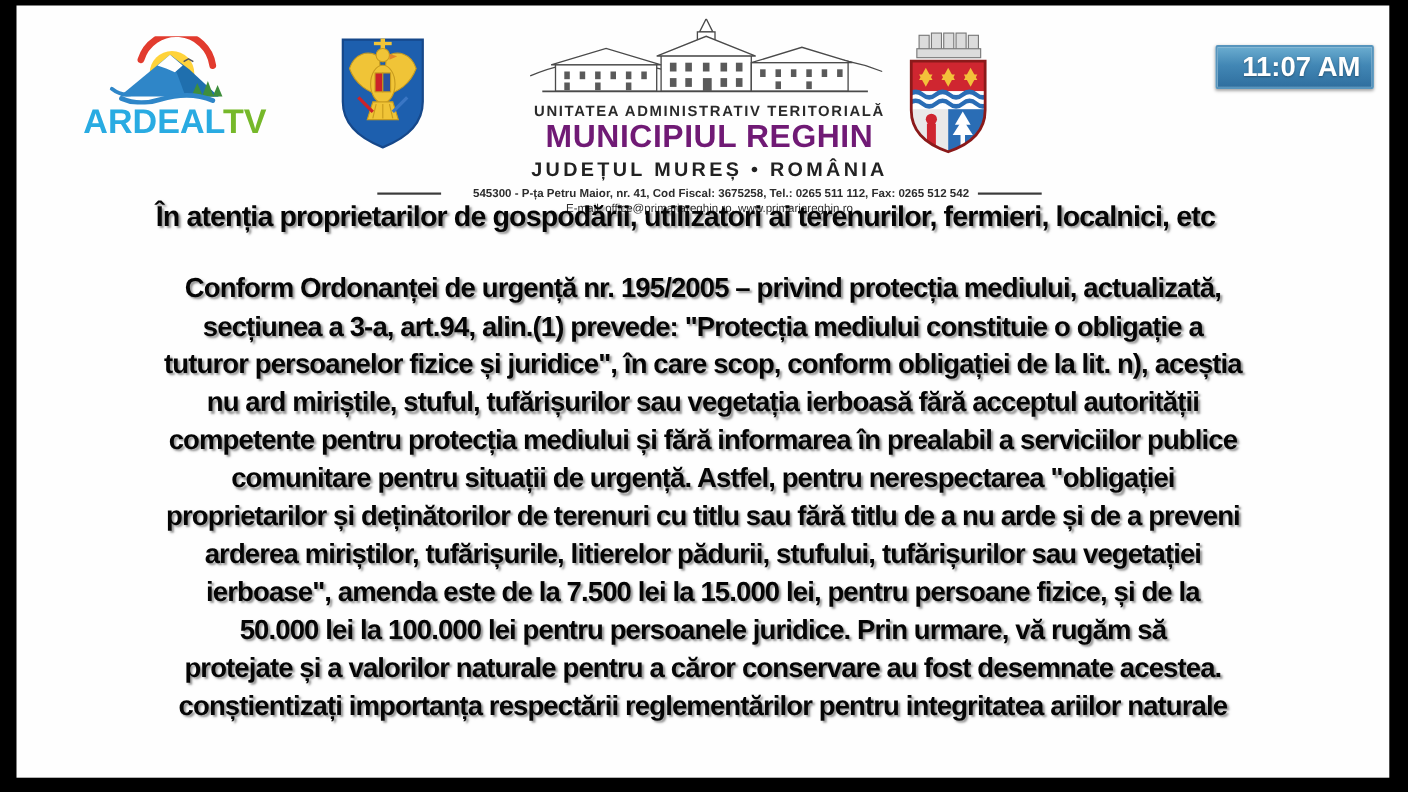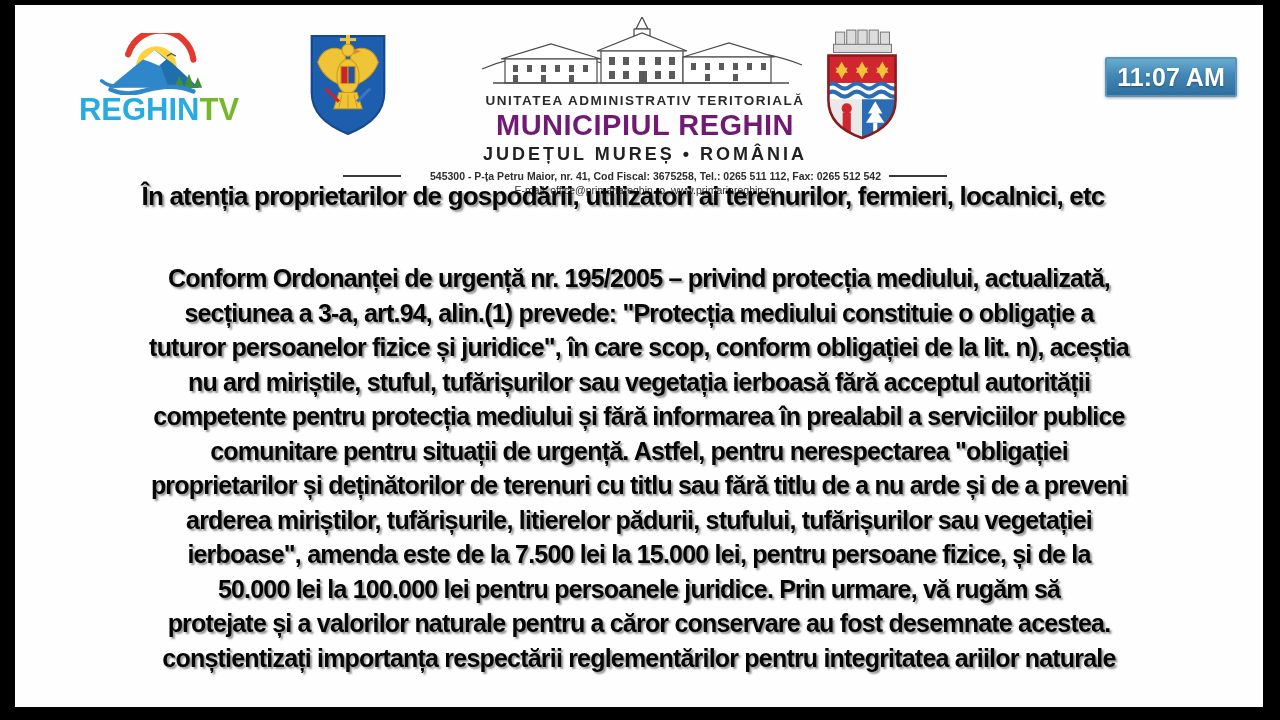--- a/index.html
+++ b/index.html
@@ -21,35 +21,36 @@
   .letterhead{position:absolute;left:225px;top:88px;width:810px;text-align:center;color:#1c1c1c;}
   .lh-orgtype{font-size:13.5px;font-weight:700;letter-spacing:1.5px;color:#2a2a2a;}
   .lh-orgname{font-size:29px;font-weight:900;letter-spacing:0.5px;margin-top:1px;color:#701a75;}
   .lh-region{font-size:18px;font-weight:700;letter-spacing:3px;margin-top:2px;color:#222;}
   .lh-addr-row{display:flex;align-items:center;justify-content:center;gap:8px;margin-top:5px;}
   .lh-rule{height:2px;width:58px;background:#3a3a3a;}
   .lh-address{font-size:10.5px;font-weight:600;color:#2d2d2d;white-space:nowrap;margin-left:21px;}
   .lh-contact{font-size:10.5px;font-weight:400;color:#2d2d2d;margin-top:2px;}
   .reghin-coat{position:absolute;left:806px;top:22px;width:82px;height:114px;}
   .clock{
-    position:absolute;left:1090px;top:52px;width:128px;height:36px;
+    position:absolute;left:1090px;top:36px;width:128px;height:36px;
     background:linear-gradient(180deg,#6aaccf 0%,#4287b5 45%,#2f6f9f 100%);
     border:2px solid #5795bd;border-radius:2px;
     display:flex;align-items:center;justify-content:center;
     color:#fff;font-size:25px;font-weight:700;
     text-shadow:0 1px 2px rgba(0,0,0,0.35);
     box-shadow:0 1px 3px rgba(0,0,0,0.35);
+    padding-left:12px;
   }
   
   .ann-title{
     position:absolute;left:4px;top:176px;width:1208px;text-align:center;
     font-size:26px;font-weight:800;letter-spacing:-0.8px;color:#050505;
     text-shadow:2px 2px 2px rgba(60,60,60,0.55);
   }
-  .ann-body{position:absolute;left:14px;top:256px;width:1220px;text-align:center;}
+  .ann-body{position:absolute;left:14px;top:240px;width:1220px;text-align:center;}
   .ann-line{
     font-size:25px;font-weight:800;letter-spacing:-0.8px;line-height:34.5px;
     color:#050505;text-shadow:2px 2px 2px rgba(60,60,60,0.55);white-space:nowrap;
   }
 </style>
 </head>
 <body>
 
 <div class="screen">
 
@@ -61,21 +62,21 @@
       <polygon points="28,58 80,15 130,58" fill="#2f86c8"></polygon>
       <polygon points="80,15 100,30 130,58 96,58" fill="#1f6fae"></polygon>
       <polygon points="67,26 80,15 93,26 85,33 76,29" fill="#ffffff"></polygon>
       <polygon points="102,58 108,44 114,58" fill="#3e8e3c"></polygon>
       <polygon points="113,58 119,42 125,58" fill="#3e8e3c"></polygon>
       <polygon points="124,58 129,46 134,58" fill="#3e8e3c"></polygon>
       <path d="M20,50 q10,8 22,5" stroke="#2f86c8" stroke-width="4" fill="none" stroke-linecap="round"></path>
       <path d="M30,60 q18,8 40,1 q30,-9 54,1" stroke="#2f86c8" stroke-width="5" fill="none" stroke-linecap="round"></path>
     </svg>
     <div class="logo-text">
-      <span class="logo-ardeal">REGHIN</span><span class="logo-tv">TV</span>
+      <span class="logo-ardeal">ARDEAL</span><span class="logo-tv">TV</span>
     </div>
   </div>
 
   <div class="ro-coat">
     <svg width="82" height="106" viewBox="0 0 80 105">
       <path d="M4,4 h72 v56 q0,27 -36,41 q-36,-14 -36,-41 Z" fill="#1d5fae" stroke="#16488a" stroke-width="2"></path>
       <rect x="38" y="3" width="4" height="12" fill="#f0c437"></rect>
       <rect x="32" y="6" width="16" height="3" fill="#f0c437"></rect>
       <path d="M10,30 C14,17 27,12 37,20 L39,54 C27,52 15,44 10,30 Z" fill="#f0c437" stroke="#c79a1e" stroke-width="1"></path>
       <path d="M70,30 C66,17 53,12 43,20 L41,54 C53,52 65,44 70,30 Z" fill="#f0c437" stroke="#c79a1e" stroke-width="1"></path>

